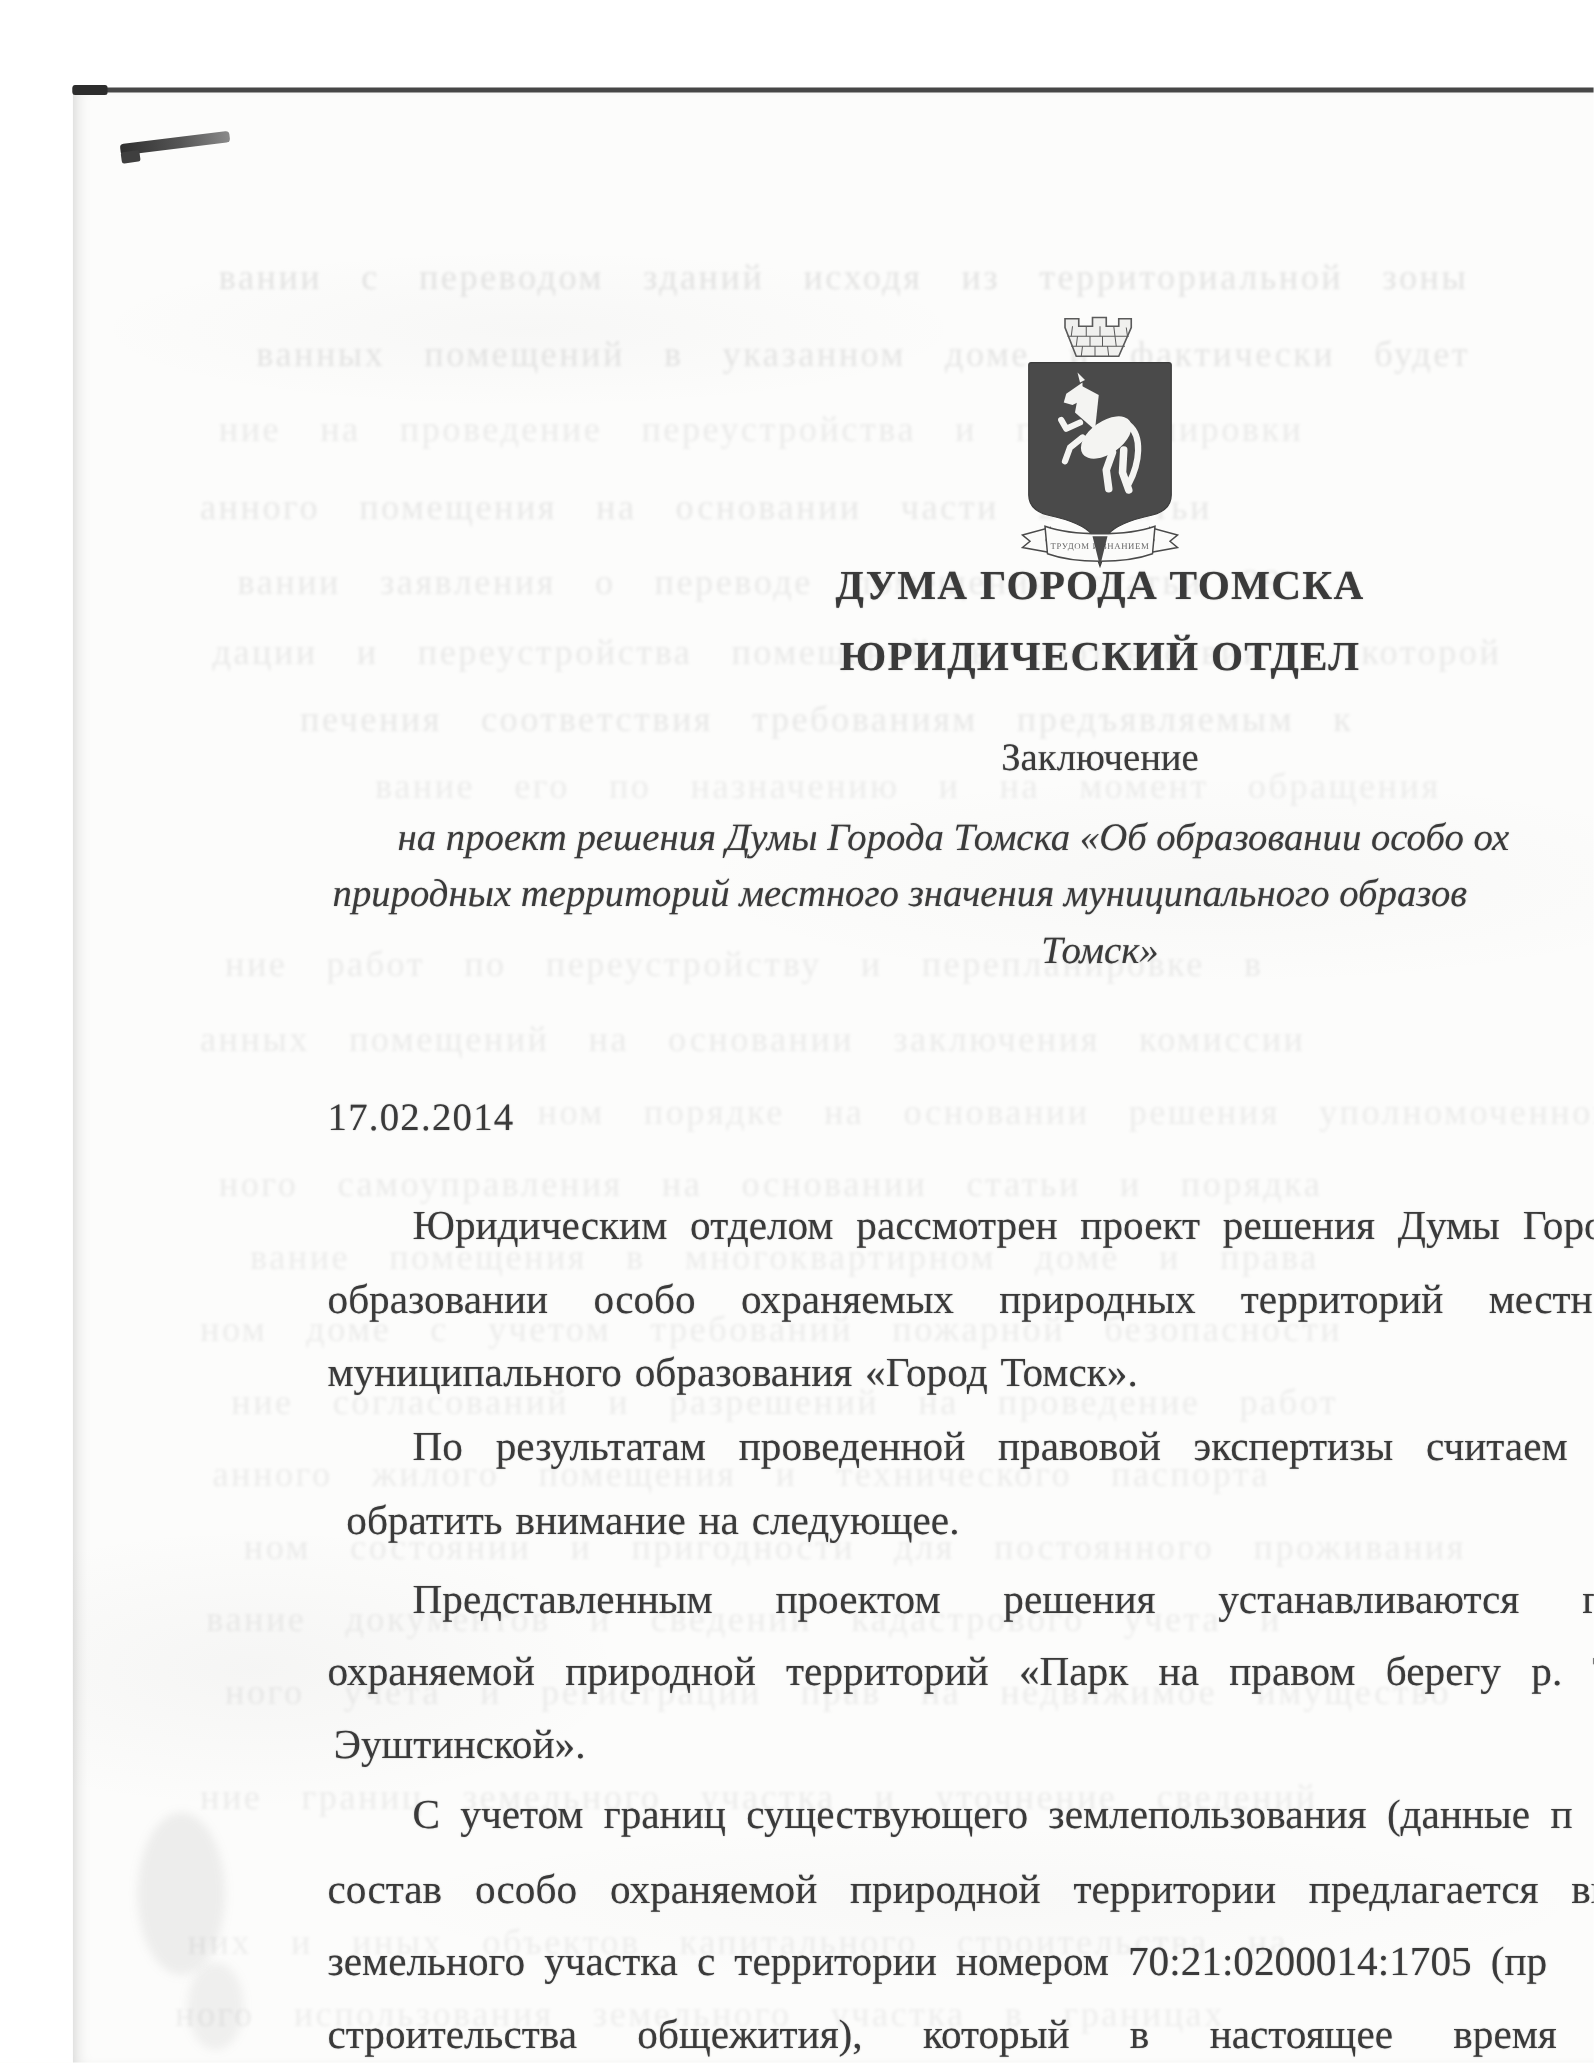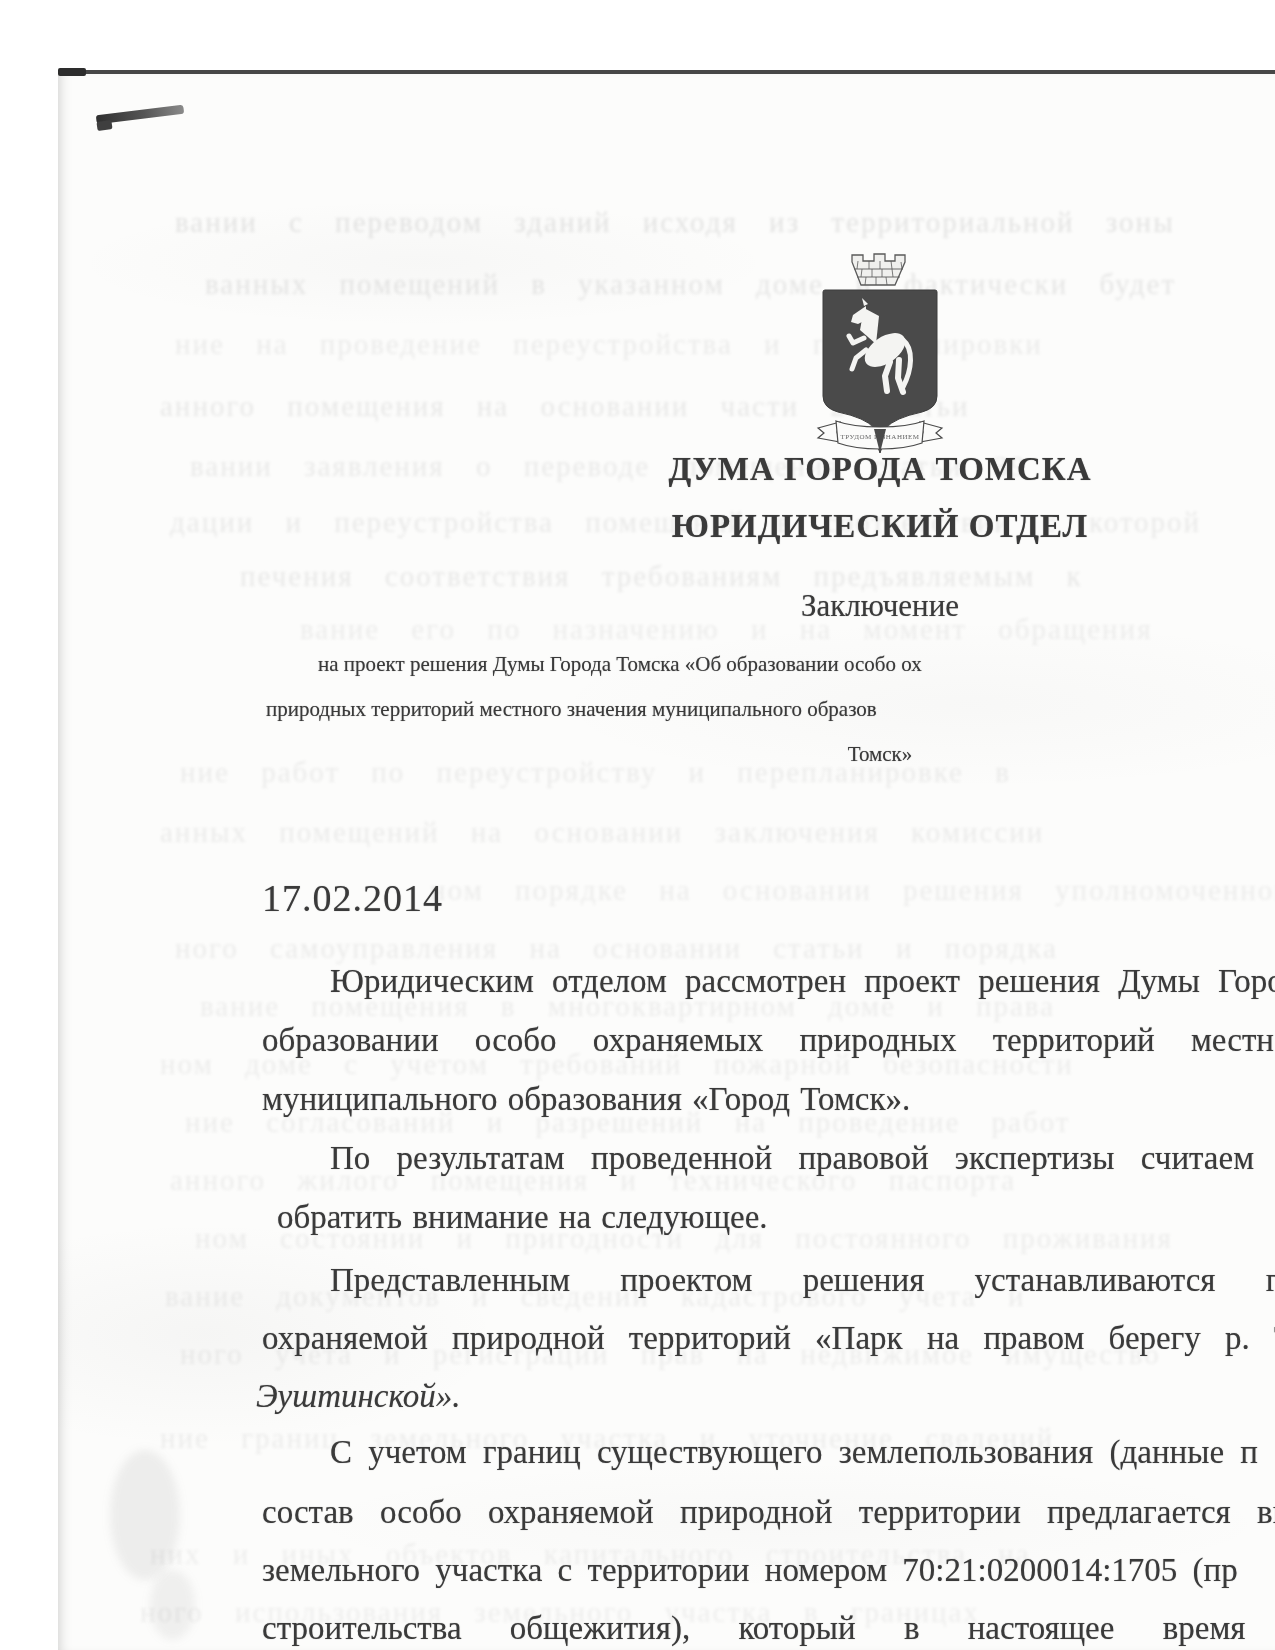--- a/index.html
+++ b/index.html
@@ -25,22 +25,22 @@
     position:absolute;left:96px;top:110px;width:88px;height:9px;border-radius:3px;
     background:linear-gradient(90deg,#2f2f2f 0%,#555 55%,#8a8a8a 100%);
     transform:rotate(-7deg);
   }
   .dash-blob{position:absolute;left:97px;top:121px;width:15px;height:9px;background:#3f3f3f;border-radius:2px;transform:rotate(-8deg);}
   .abs{position:absolute;white-space:nowrap;}
   .txt{color:#3a3a3a;text-shadow:0 0 1px rgba(70,70,70,.55);}
   .ccol{left:266px;width:1228px;text-align:center;}
   .org{font-weight:bold;font-size:33px;letter-spacing:1px;}
   .title{font-size:31px;}
-  .sub{font-size:21px;}
-  .date{font-size:38px;letter-spacing:1px;}
+  .sub{font-size:31px;font-style:italic;}
+  .date{font-size:31px;letter-spacing:1px;}
   .body-line{font-size:33px;}
   .bleed-line{
     position:absolute;white-space:nowrap;font-size:29px;color:#5f5f5f;
     letter-spacing:2px;word-spacing:22px;filter:blur(1.4px);
   }
   .smudge{position:absolute;border-radius:50%;filter:blur(4px);}
 </style>
 </head>
 <body>
 
@@ -128,20 +128,20 @@
   <div class="abs txt date" style="left:262px;top:876px;">17.02.2014</div>
 
   <div id="body-text">
       <div class="abs txt body-line" style="top: 963px; left: 330px; word-spacing: 10px;">Юридическим отделом рассмотрен проект решения Думы Горо</div>
       <div class="abs txt body-line" style="top: 1022px; left: 262px; word-spacing: 28px;">образовании особо охраняемых природных территорий местн</div>
       <div class="abs txt body-line" style="top: 1081px; left: 262px; word-spacing: 2px;">муниципального образования «Город Томск».</div>
       <div class="abs txt body-line" style="top: 1140px; left: 330px; word-spacing: 18px; text-align: center;">По результатам проведенной правовой экспертизы считаем</div>
       <div class="abs txt body-line" style="top: 1199px; left: 262px; word-spacing: 2px; margin-left: 15px;">обратить внимание на следующее.</div>
       <div class="abs txt body-line" style="top: 1262px; left: 330px; word-spacing: 42px;">Представленным проектом решения устанавливаются гр</div>
       <div class="abs txt body-line" style="top: 1320px; left: 262px; word-spacing: 16px;">охраняемой природной территорий «Парк на правом берегу р. Т</div>
-      <div class="abs txt body-line" style="top: 1378px; left: 256px; word-spacing: 2px; font-style: italic;">Эуштинской».</div>
+      <div class="abs txt body-line" style="top: 1378px; left: 267px; word-spacing: 2px;">Эуштинской».</div>
       <div class="abs txt body-line" style="top: 1434px; left: 330px; word-spacing: 8px;">С учетом  границ существующего землепользования (данные п</div>
       <div class="abs txt body-line" style="top: 1494px; left: 262px; word-spacing: 18px;">состав особо охраняемой природной территории предлагается вк</div>
       <div class="abs txt body-line" style="top: 1552px; left: 262px; word-spacing: 7px;">земельного участка с территории номером 70:21:0200014:1705 (пр</div>
       <div class="abs txt body-line" style="top: 1610px; left: 262px; word-spacing: 40px;">строительства общежития), который в настоящее время р</div>
     </div>
 
 </div>
 
 </body></html>

